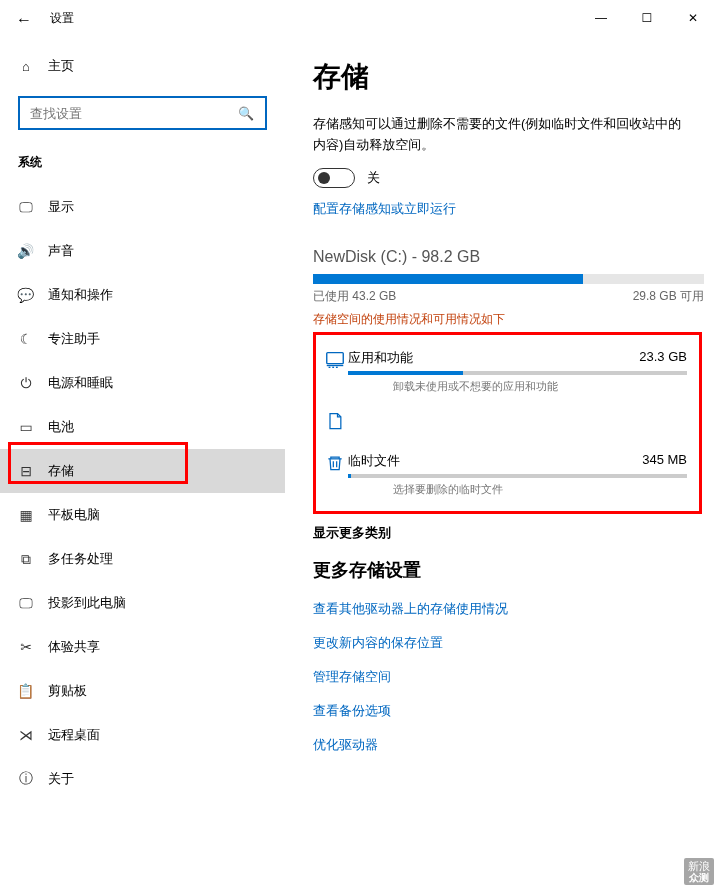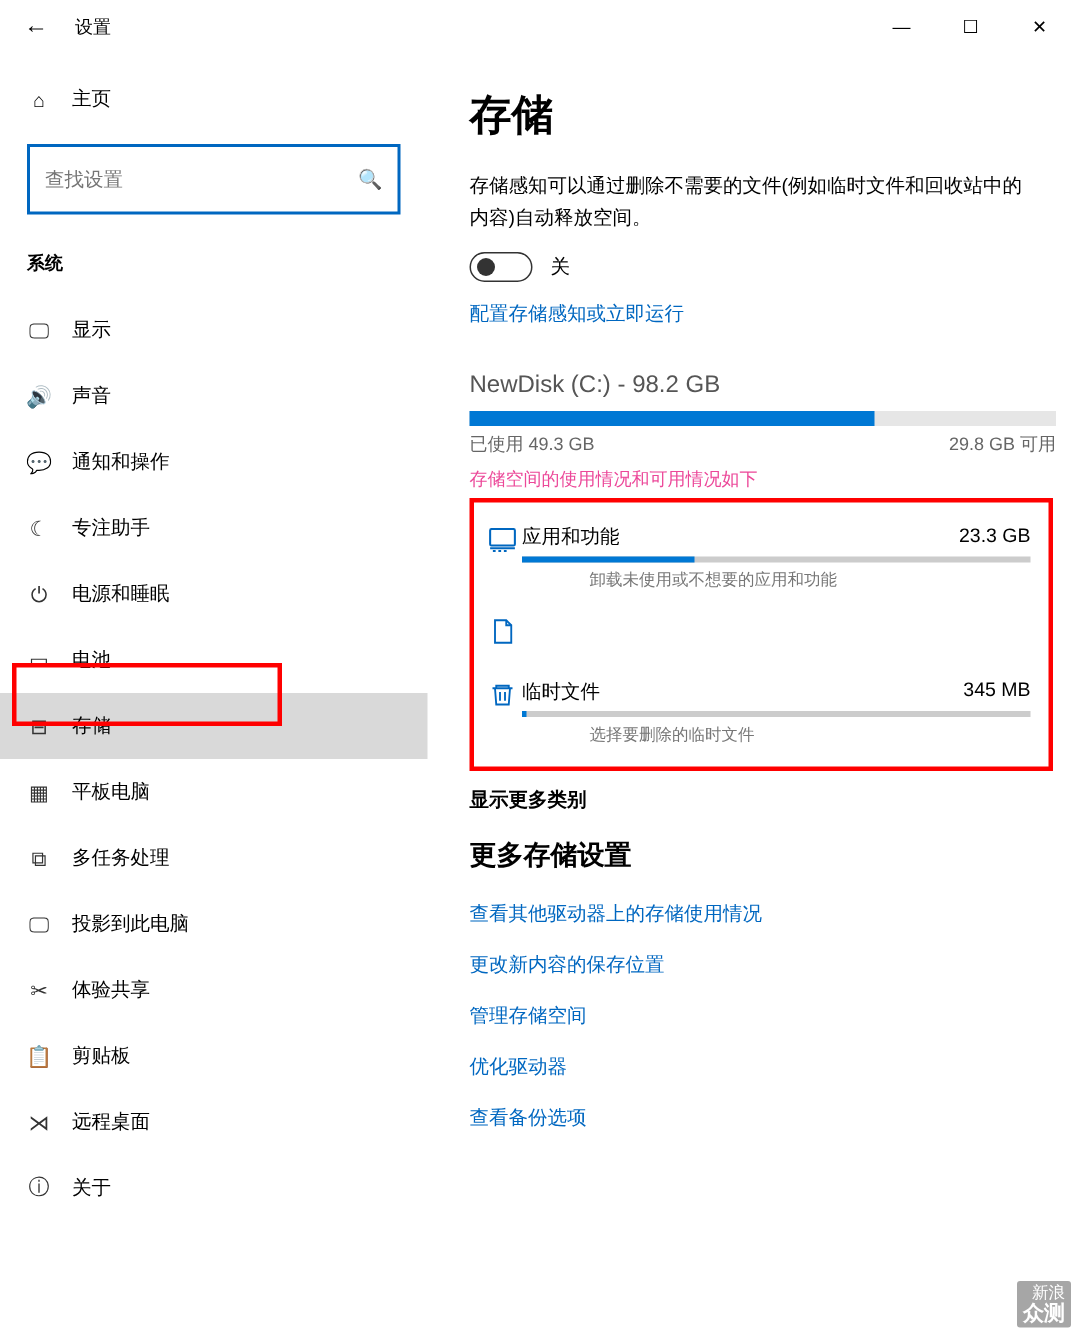--- a/index.html
+++ b/index.html
@@ -6,21 +6,21 @@
 body { width:720px; height:891px; background:#fff; overflow:hidden; position:relative; color:#000; }
 .titlebar { height:36px; display:flex; align-items:center; padding:0 4px; }
 .titlebar .back { width:40px; text-align:center; font-size:16px; color:#000; }
 .titlebar .title { font-size:12px; margin-left:6px; }
 .titlebar .spacer { flex:1; }
 .winbtn { width:46px; height:32px; display:flex; align-items:center; justify-content:center; font-size:12px; color:#000; }
 .layout { display:flex; height:855px; }
 .sidebar { width:285px; padding-top:10px; }
 .home { display:flex; align-items:center; height:40px; padding-left:18px; gap:14px; font-size:13px; }
 .home-icon { width:16px; height:16px; display:flex; align-items:center; justify-content:center; }
-.searchbox { margin:10px 18px 18px 18px; height:47px; border:2px solid #0067c0; display:flex; align-items:center; padding:0 10px; }
+.searchbox { margin:10px 18px 18px 18px; height:34px; border:2px solid #0067c0; display:flex; align-items:center; padding:0 10px; }
 .searchbox input { flex:1; border:none; outline:none; font-size:13px; background:transparent; }
 .searchbox .sicon { color:#555; font-size:13px; }
 .group-label { padding:6px 18px 14px 18px; font-size:12px; font-weight:600; }
 .nav-item { display:flex; align-items:center; height:44px; padding-left:18px; gap:14px; font-size:13px; cursor:pointer; }
 .nav-item.active { background:#d9d9d9; }
 .nav-icon { width:16px; height:16px; display:flex; align-items:center; justify-content:center; color:#333; font-size:14px; }
 .highlight-storage { position:absolute; left:8px; top:442px; width:180px; height:42px; border:3px solid #f00; pointer-events:none; }
 
 .content { flex:1; padding:22px 16px 0 28px; overflow:hidden; }
 h1 { font-size:28px; font-weight:600; margin-bottom:18px; }
@@ -28,37 +28,37 @@
 .toggle-row { display:flex; align-items:center; gap:12px; margin-top:12px; margin-bottom:12px; }
 .toggle { width:42px; height:20px; border:1px solid #333; border-radius:10px; position:relative; }
 .toggle .knob { width:12px; height:12px; background:#333; border-radius:50%; position:absolute; top:3px; left:4px; }
 .toggle-label { font-size:13px; }
 .link { color:#0067c0; font-size:13px; display:block; margin-bottom:6px; cursor:pointer; }
 
 .disk-title { font-size:16px; color:#555; margin-top:30px; margin-bottom:8px; }
 .diskbar { width:100%; height:10px; background:#e6e6e6; display:flex; margin-bottom:4px; }
 .diskbar .used { background:#0078d4; height:100%; }
 .disk-legend { display:flex; justify-content:space-between; font-size:12px; color:#666; margin-bottom:6px; }
-.trunc-line { font-size:12px; color:#ec4899; margin-bottom:4px; }
+.trunc-line { font-size:12px; color:#c2410c; margin-bottom:4px; }
 
 .categories { border:3px solid #f00; padding:8px 10px 4px 4px; margin-right:2px; margin-top:2px; }
 .cat { display:flex; padding:6px 2px 10px 2px; }
 .cat-icon { width:26px; height:26px; color:#0067c0; display:flex; align-items:flex-start; justify-content:center; flex-shrink:0; }
 .cat-body { flex:1; }
 .cat-top { display:flex; justify-content:space-between; font-size:13px; margin-bottom:4px; }
 .cat-bar { width:100%; height:4px; background:#ccc; margin-bottom:4px; }
 .cat-bar .fill { height:100%; background:#0078d4; }
 .cat-sub { font-size:11px; color:#777;margin-left:45px; }
 
 .more-link { color:#000000; font-size:13px; margin-top:10px; display:block;font-weight:bold; }
 h2 { font-size:18px; font-weight:600; margin-top:16px; margin-bottom:18px; }
 .settings-links .link { margin-bottom:16px; }
 
-.watermark { position:absolute; right:6px; bottom:6px; font-size:11px; color:#fff; background:rgba(0,0,0,.35); padding:2px 4px; border-radius:2px; line-height:1.1; text-align:right; }
-.watermark .big { font-size:14px; font-weight:700; }
+.watermark { position:absolute; right:6px; bottom:6px; font-size:11px; color:#fff; background:rgba(0,0,0,.35); padding:2px 4px; border-radius:2px; line-height:1.1; text-align:center; }
+.watermark .big { font-size:10px; font-weight:700; }
 </style>
 </head>
 <body>
 
 <div class="titlebar">
   <div class="back">←</div>
   <div class="title">设置</div>
   <div class="spacer"></div>
   <div class="winbtn">—</div>
   <div class="winbtn">☐</div>
@@ -145,21 +145,21 @@
         </div>
       <div class="toggle-label">关</div>
     </div>
     <a class="link">配置存储感知或立即运行</a>
 
     <div class="disk-title">NewDisk (C:) - 98.2 GB</div>
     <div class="diskbar">
       <div class="used" id="disk-used" style="width: 69%;"></div>
     </div>
     <div class="disk-legend">
-      <span>已使用 49.3 GB</span>
+      <span>已使用 43.2 GB</span>
       <span>29.8 GB 可用</span>
     </div>
     <div class="trunc-line">存储空间的使用情况和可用情况如下</div>
 
     <div class="categories">
       <div id="cat-list">
           <div class="cat">
             <div class="cat-icon">
               <svg width="22" height="22" viewBox="0 0 24 24" fill="none" stroke="#0067c0" stroke-width="1.5">
                 <rect x="3" y="4" width="18" height="12" rx="1"></rect>
@@ -212,22 +212,22 @@
         </div>
     </div>
 
     <a class="more-link">显示更多类别</a>
 
     <h2>更多存储设置</h2>
     <div class="settings-links" id="links-list">
         <a class="link">查看其他驱动器上的存储使用情况</a>
         <a class="link">更改新内容的保存位置</a>
         <a class="link">管理存储空间</a>
+        <a class="link">查看备份选项</a>
         <a class="link">优化驱动器</a>
-        <a class="link">查看备份选项</a>
       </div>
   </div>
 </div>
 
 <div class="highlight-storage"></div>
 
 <div class="watermark">
   <div>新浪</div>
   <div class="big">众测</div>
 </div>

